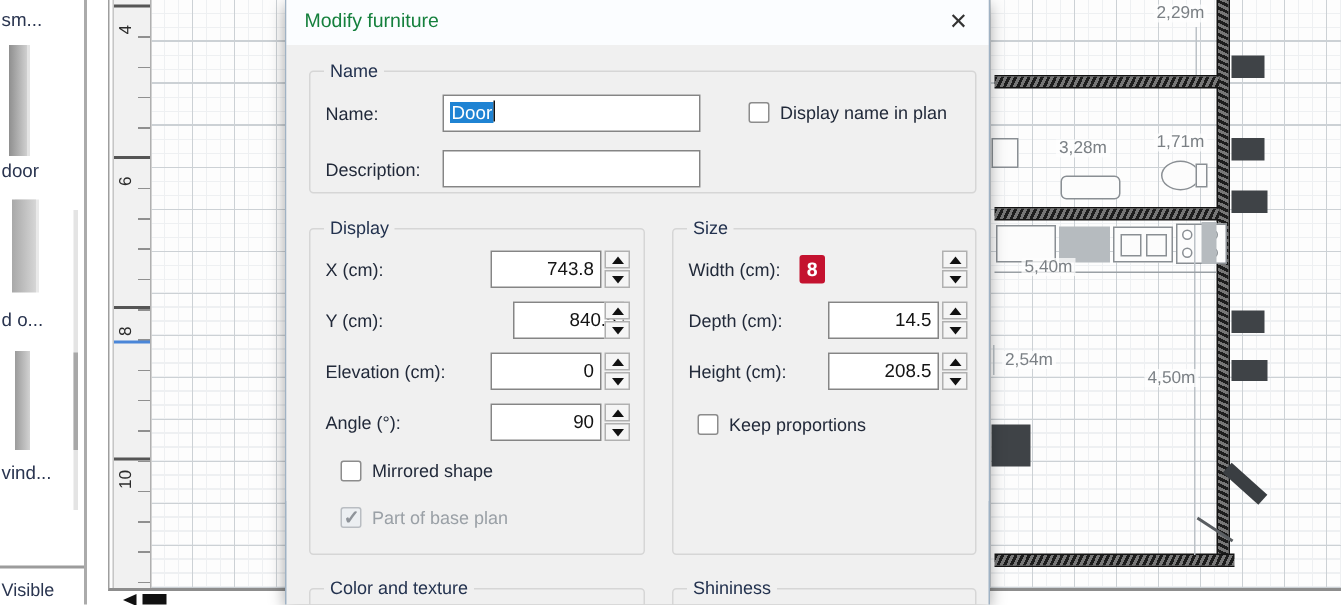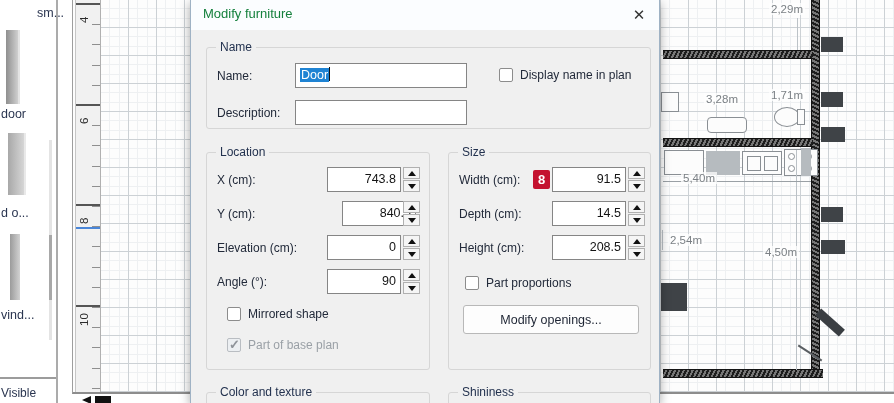--- a/index.html
+++ b/index.html
@@ -178,21 +178,21 @@
     <div class="ruler-major" style="top:305px;"></div>
     <span class="ruler-num" style="top:310px;">10</span>
     <div class="ruler-cursor" style="top:227px;"></div>
   </div>
 </div>
 
 <div class="scroll-tri"></div>
 <div class="scroll-box"></div>
 
 <div class="catalog">
-  <span class="cat-label" style="top:6px;padding-left:36px;">sm...</span>
+  <span class="cat-label" style="top:6px;">sm...</span>
   <div class="cat-img-door1"></div>
   <span class="cat-label" style="top:107px;">door</span>
   <div class="cat-img-door2"></div>
   <span class="cat-label" style="top:206px;">d o...</span>
   <div class="cat-img-door3"></div>
   <span class="cat-label" style="top:308px;">vind...</span>
   <div class="cat-scrollbar">
     <div class="cat-scroll-thumb"></div>
   </div>
   <div class="cat-footer">
@@ -215,21 +215,21 @@
       </div>
       <div class="checkbox" style="left:292px; top:19px;">
         <span class="cb-box"></span>
         <span class="cb-label">Display name in plan</span>
       </div>
       <span class="lbl" style="left:10px; top:58px;">Description:</span>
       <div class="textfield" style="left:88px; top:52px; width:172px;"></div>
     </div>
 
     <div class="group" style="left:15px; top:122px; width:224px; height:218px;">
-      <span class="group-caption">Location</span>
+      <span class="group-caption">Display</span>
 
       <span class="lbl" style="left:10px; top:20px;">X (cm):</span>
       <div class="numfield" style="left:120px; top:14px;">743.8</div>
       <div class="spinner" style="left:196px; top:14px;">
         <span class="spin-btn spin-up">
             <i></i>
           </span>
         <span class="spin-btn spin-dn">
             <i></i>
           </span>
@@ -276,21 +276,20 @@
         <span class="cb-box"></span>
         <span class="cb-label">Part of base plan</span>
       </div>
     </div>
 
     <div class="group" style="left:257px; top:122px; width:203px; height:218px;">
       <span class="group-caption">Size</span>
 
       <span class="lbl" style="left:10px; top:20px;">Width (cm):</span>
       <span class="badge" style="left:84px; top:17px;">8</span>
-      <div class="numfield" style="left:103px; top:14px;">91.5</div>
       <div class="spinner" style="left:179px; top:14px;">
         <span class="spin-btn spin-up">
             <i></i>
           </span>
         <span class="spin-btn spin-dn">
             <i></i>
           </span>
       </div>
 
       <span class="lbl" style="left:10px; top:54px;">Depth (cm):</span>
@@ -310,24 +309,23 @@
         <span class="spin-btn spin-up">
             <i></i>
           </span>
         <span class="spin-btn spin-dn">
             <i></i>
           </span>
       </div>
 
       <div class="checkbox" style="left:16px; top:122px;">
         <span class="cb-box"></span>
-        <span class="cb-label">Part proportions</span>
-      </div>
-
-      <button class="push-btn" style="left:14px; top:152px; width:176px; height:29px;">Modify openings...</button>
+        <span class="cb-label">Keep proportions</span>
+      </div>
+
     </div>
 
     <div class="group" style="left:15px; top:362px; width:224px; height:40px;">
       <span class="group-caption">Color and texture</span>
     </div>
     <div class="group" style="left:257px; top:362px; width:203px; height:40px;">
       <span class="group-caption">Shininess</span>
     </div>
 
   </div>

